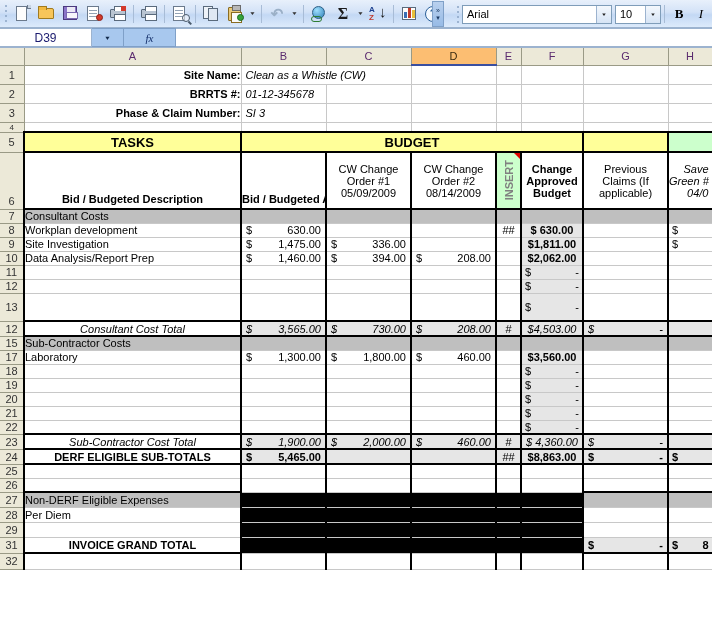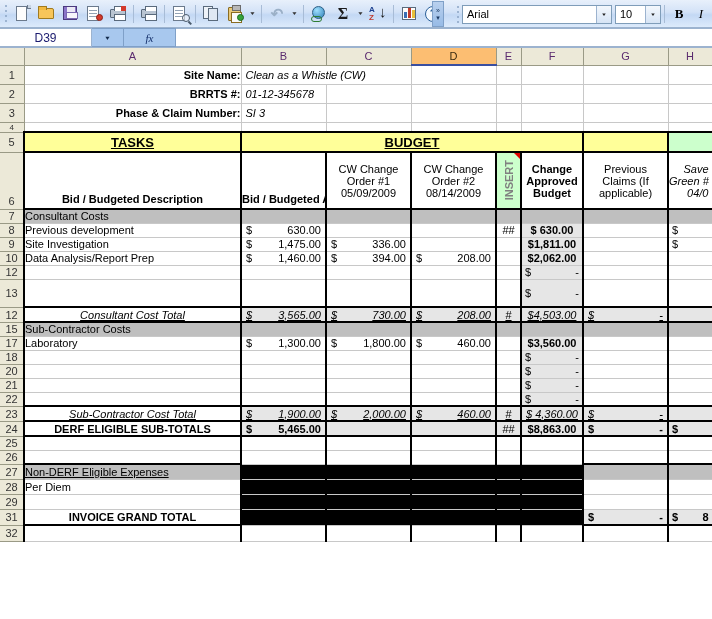--- a/index.html
+++ b/index.html
@@ -147,21 +147,21 @@
   .corner { width:24px; background:#ece9d8; border:1px solid #9a9a86; border-top:none; border-left:none;}
 
   .rowhdr {
     width:24px; background:#ece9d8; border:1px solid #9a9a86; border-top:none; border-left:none;
     text-align:center; font-size:11px; color:#333; vertical-align:middle;
   }
 
   td.c { border-right:1px solid #c8c8c8; border-bottom:1px solid #c8c8c8; font-size:11px; color:#000; vertical-align:middle;}
   .bl { border-left:2px solid #000 !important; }
   .br { border-right:2px solid #000 !important; }
-  .bt { border-top:2px solid #000 !important;text-decoration:underline; }
+  .bt { border-top:2px solid #000 !important; }
   .bb { border-bottom:2px solid #000 !important; }
 
   .txt-r { text-align:right; padding-right:4px; }
   .txt-c { text-align:center; }
   .txt-l { text-align:left; padding-left:3px; }
   .bold { font-weight:bold; }
   .ital { font-style:italic; }
   .blue { color:#1a1ab0; }
   .yellow { background:#ffff99; }
   .green { background:#ccffcc; }
@@ -449,21 +449,21 @@
     <td class="c grey br"></td>
     <td class="c grey br"></td>
     <td class="c grey br"></td>
     <td class="c grey br"></td>
     <td class="c grey br"></td>
     <td class="c grey"></td>
   </tr>
 
   <tr style="height:14px">
     <td class="rowhdr">8</td>
-    <td class="c txt-l bl br">Previous development</td>
+    <td class="c txt-l bl br">Workplan development</td>
     <td class="c br">
             <div class="money">
               <span class="sym">$</span>
               <span class="val">630.00</span>
             </div>
           </td>
     <td class="c br">
             <div class="money">
               <span class="sym"></span>
               <span class="val"></span>
@@ -543,20 +543,36 @@
     <td class="c lgrey br txt-c bold">$2,062.00</td>
     <td class="c br">
             <div class="money">
               <span class="sym"></span>
               <span class="val"></span>
             </div>
           </td>
     <td class="c"></td>
   </tr>
 
+  <tr style="height:14px">
+    <td class="rowhdr">11</td>
+    <td class="c txt-l bl br"></td>
+    <td class="c br"></td>
+    <td class="c br"></td>
+    <td class="c br"></td>
+    <td class="c br"></td>
+    <td class="c lgrey br">
+            <div class="money tight">
+              <span class="sym">$</span>
+              <span class="val">-</span>
+            </div>
+          </td>
+    <td class="c br"></td>
+    <td class="c"></td>
+  </tr>
   <tr style="height:14px">
     <td class="rowhdr">12</td>
     <td class="c txt-l bl br"></td>
     <td class="c br"></td>
     <td class="c br"></td>
     <td class="c br"></td>
     <td class="c br"></td>
     <td class="c lgrey br">
             <div class="money tight">
               <span class="sym">$</span>
@@ -650,20 +666,36 @@
             </div>
           </td>
     <td class="c br txt-c"></td>
     <td class="c lgrey br txt-c bold">$3,560.00</td>
     <td class="c br"></td>
     <td class="c"></td>
   </tr>
 
   <tr style="height:14px">
     <td class="rowhdr">18</td>
+    <td class="c txt-l bl br"></td>
+    <td class="c br"></td>
+    <td class="c br"></td>
+    <td class="c br"></td>
+    <td class="c br"></td>
+    <td class="c lgrey br">
+            <div class="money tight">
+              <span class="sym">$</span>
+              <span class="val">-</span>
+            </div>
+          </td>
+    <td class="c br"></td>
+    <td class="c"></td>
+  </tr>
+  <tr style="height:14px">
+    <td class="rowhdr">19</td>
     <td class="c txt-l bl br"></td>
     <td class="c br"></td>
     <td class="c br"></td>
     <td class="c br"></td>
     <td class="c br"></td>
     <td class="c lgrey br">
             <div class="money tight">
               <span class="sym">$</span>
               <span class="val">-</span>
             </div>

